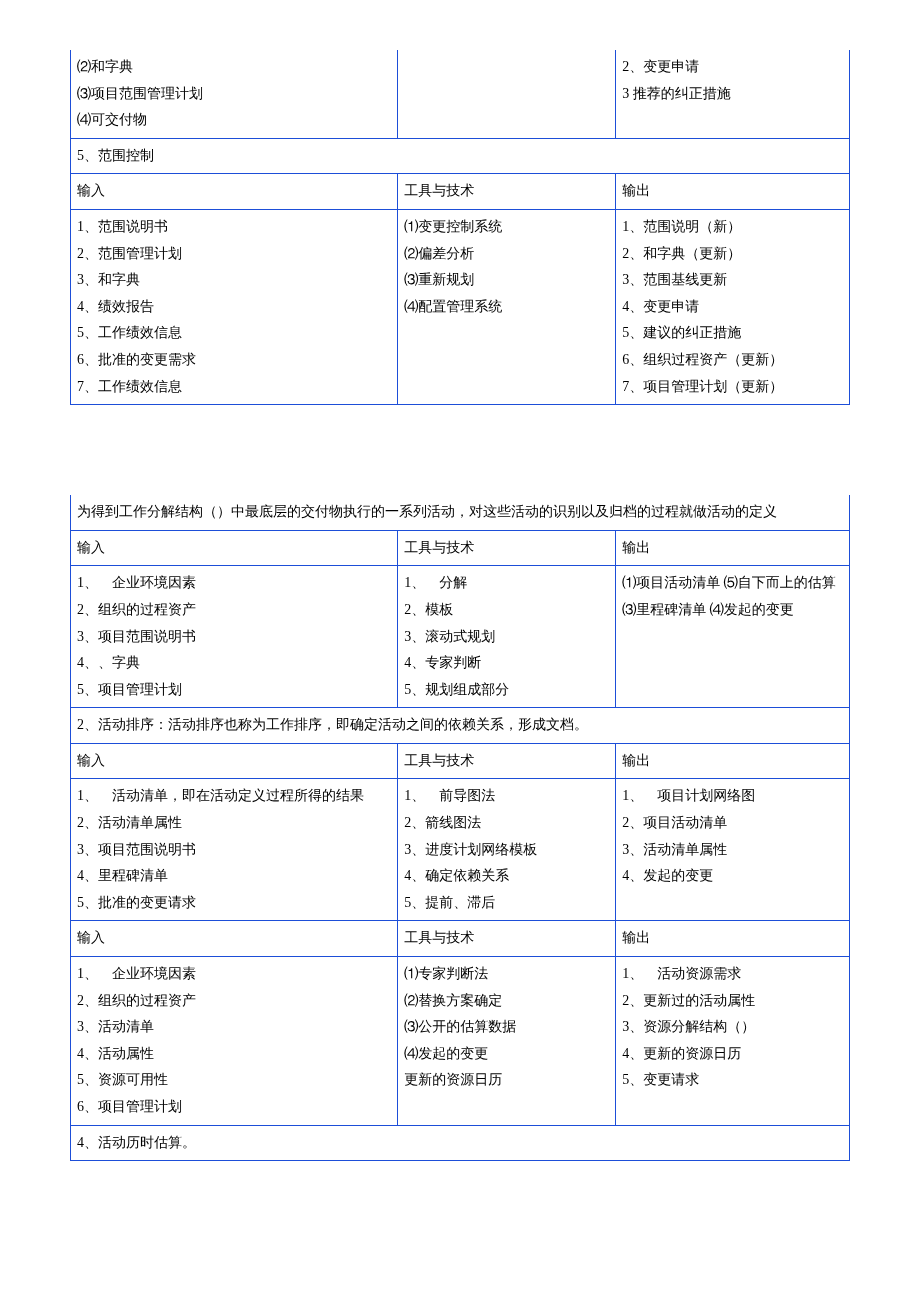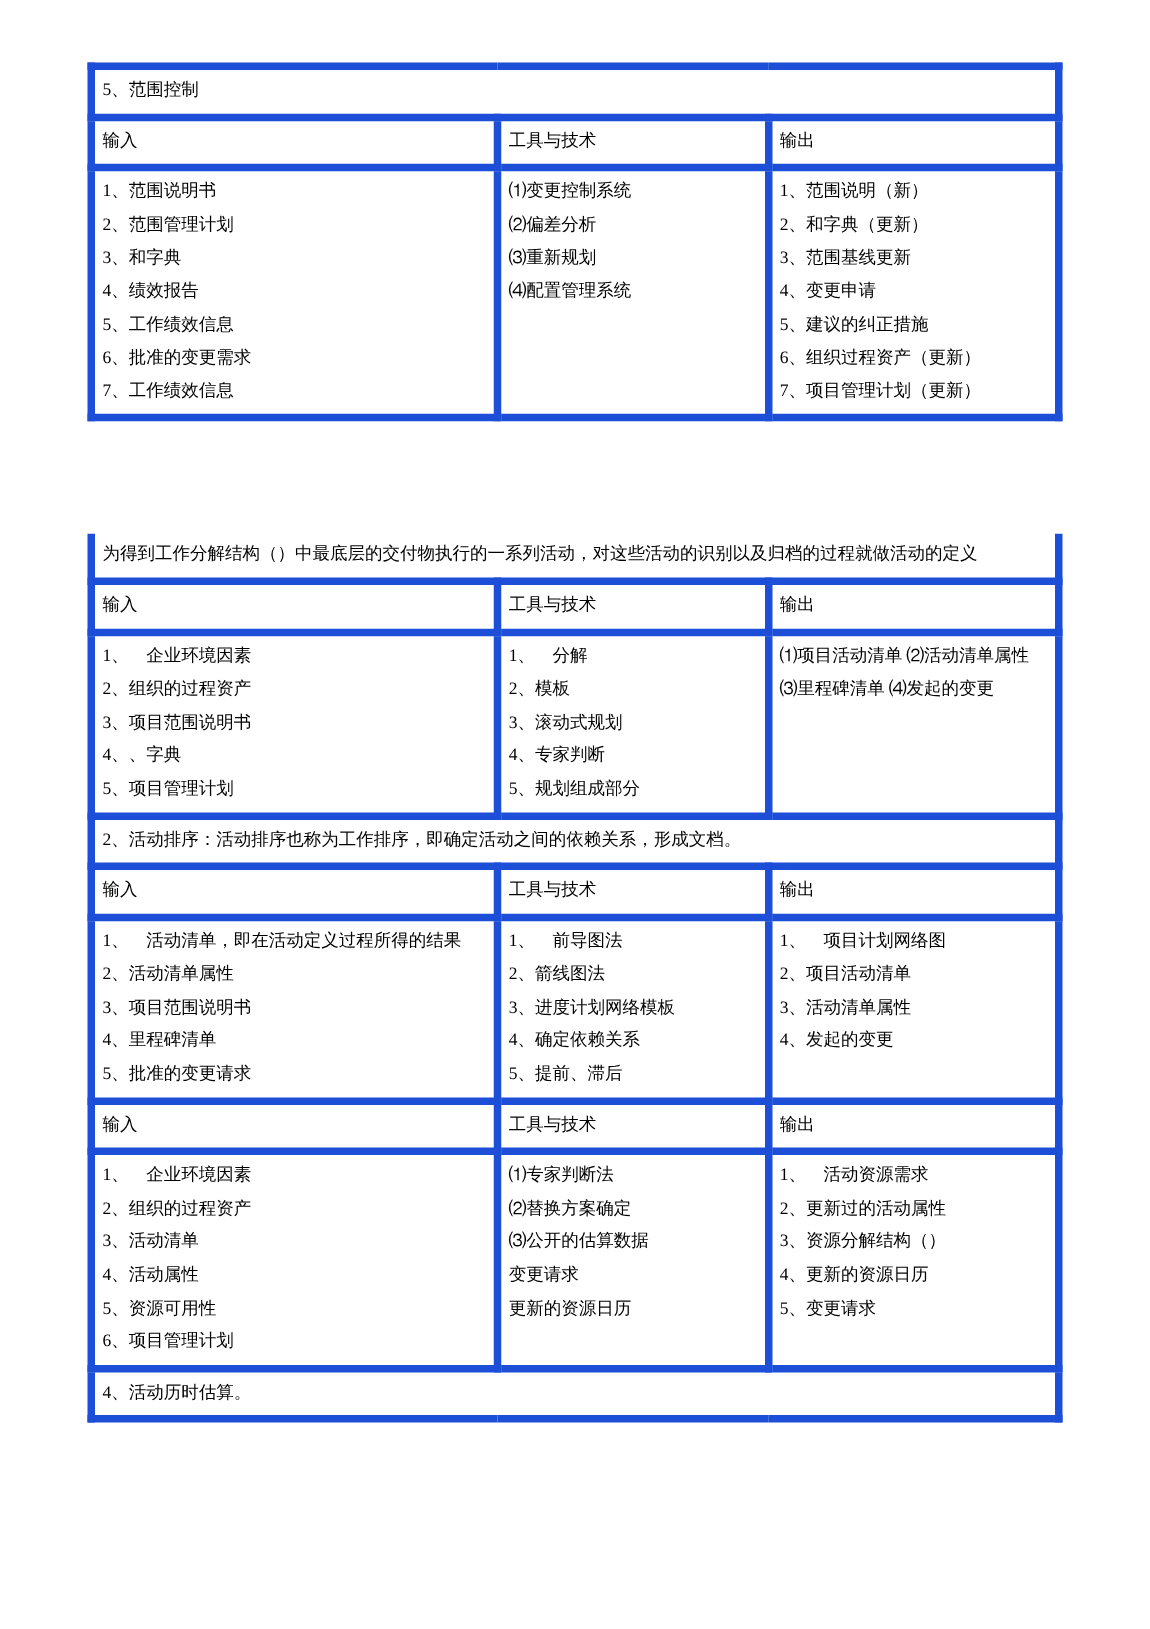--- a/index.html
+++ b/index.html
@@ -10,40 +10,52 @@
       background: #fff;
       padding: 50px 70px;
       width: 920px;
     }
     table {
       width: 100%;
       border-collapse: collapse;
       margin: 0;
     }
     td {
-      border: 6px solid #1d4ed8;
+      border: 1px solid #1d4ed8;
       padding: 4px 6px;
       vertical-align: top;
       line-height: 1.9;
     }
     td.noborder-top { border-top: none; }
     td.noborder-bottom { border-bottom: none; }
     .col1 { width: 42%; }
     .col2 { width: 28%; }
     .col3 { width: 30%; }
     .full { width: 100%; }
     .section-break { height: 90px; }
     .indent { padding-left: 40px; display: block; margin: 6px 0; }
     .item { display: block; }
   </style>
 </head>
 <body>
 
 <table>
   <tbody>
+      <tr>
+    <td class="col1 noborder-top noborder-bottom">
+      <span class="item">⑵和字典</span>
+      <span class="item">⑶项目范围管理计划</span>
+      <span class="item">⑷可交付物</span>
+    </td>
+    <td class="col2 noborder-top noborder-bottom"></td>
+    <td class="col3 noborder-top noborder-bottom">
+      <span class="item">2、变更申请</span>
+      <span class="item">3 推荐的纠正措施</span>
+    </td>
+  </tr>
   <tr>
         <td colspan="3" class="full">5、范围控制</td>
       </tr>
   <tr>
     <td class="col1">输入</td>
     <td class="col2">工具与技术</td>
     <td class="col3">输出</td>
   </tr>
   <tr>
     <td class="col1">
@@ -95,21 +107,21 @@
       <span class="item">4、、字典</span>
       <span class="item">5、项目管理计划</span>
     </td>
     <td class="col2">
       <span class="item">1、　分解</span>
       <span class="item">2、模板</span>
       <span class="item">3、滚动式规划</span>
       <span class="item">4、专家判断</span>
       <span class="item">5、规划组成部分</span>
     </td>
-    <td class="col3">⑴项目活动清单 ⑵活动清单属性 ⑶里程碑清单 ⑷发起的变更</td>
+    <td class="col3">⑴项目活动清单 ⑸自下而上的估算 ⑶里程碑清单 ⑷发起的变更</td>
   </tr>
 
   <tr>
         <td colspan="3" class="full">2、活动排序：活动排序也称为工作排序，即确定活动之间的依赖关系，形成文档。</td>
       </tr>
   <tr>
     <td class="col1">输入</td>
     <td class="col2">工具与技术</td>
     <td class="col3">输出</td>
   </tr>
@@ -147,21 +159,21 @@
       <span class="item">2、组织的过程资产</span>
       <span class="item">3、活动清单</span>
       <span class="item">4、活动属性</span>
       <span class="item">5、资源可用性</span>
       <span class="item">6、项目管理计划</span>
     </td>
     <td class="col2">
       <span class="item">⑴专家判断法</span>
       <span class="item">⑵替换方案确定</span>
       <span class="item">⑶公开的估算数据</span>
-      <span class="item">变更请求</span>
+      <span class="item">⑷发起的变更</span>
       <span class="item">更新的资源日历</span>
     </td>
     <td class="col3">
       <span class="item">1、　活动资源需求</span>
       <span class="item">2、更新过的活动属性</span>
       <span class="item">3、资源分解结构（）</span>
       <span class="item">4、更新的资源日历</span>
       <span class="item">5、变更请求</span>
     </td>
   </tr>

